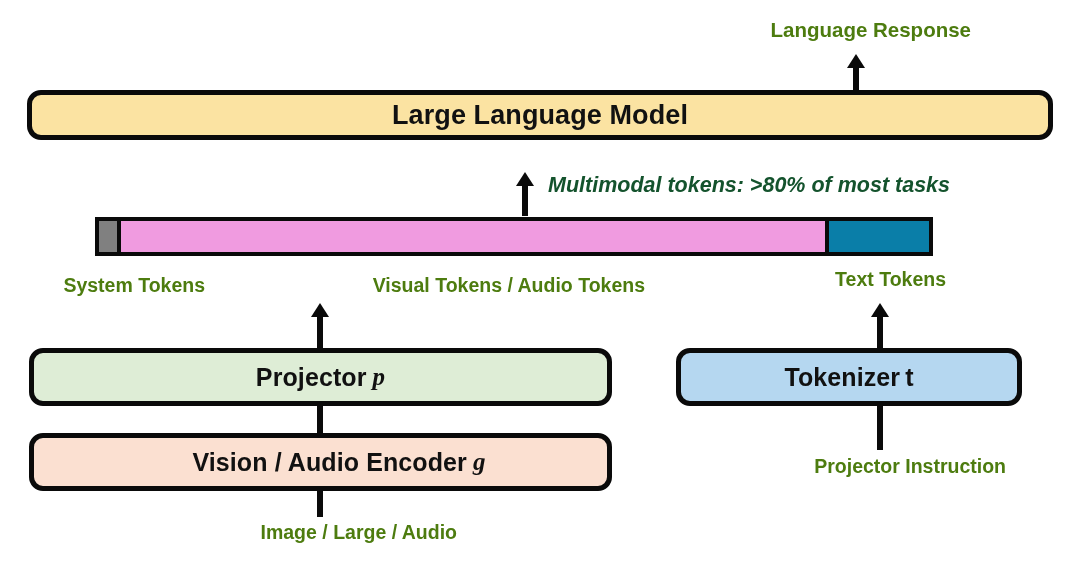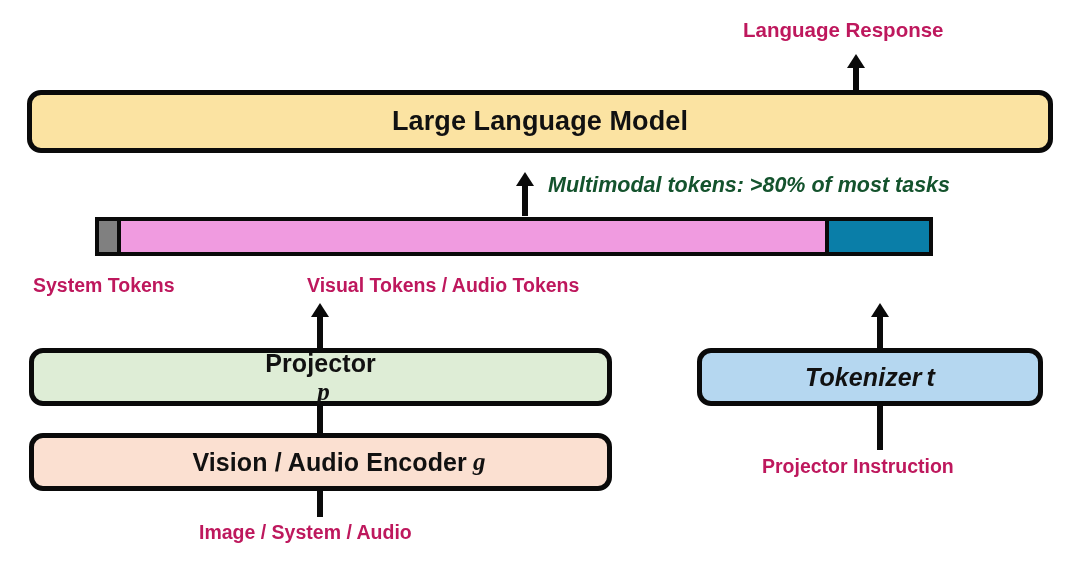--- a/index.html
+++ b/index.html
@@ -38,41 +38,39 @@
     font-style: italic;
     font-weight: bold;
     padding-left: 6px;
   }
   .block .var-upright {
     font-weight: bold;
     padding-left: 5px;
   }
 
   #llm-box {
-    left: 27px; top: 90px; width: 1026px; height: 63px;
+    left: 27px; top: 90px; width: 1026px; height: 50px;
     background: #FBE3A2;
     font-size: 27px;
   }
   #projector-box {
     left: 29px; top: 348px; width: 583px; height: 58px;
     background: #DEEDD6;
     font-size: 25px;
-    flex-direction: column;
   }
   #encoder-box {
     left: 29px; top: 433px; width: 583px; height: 58px;
     background: #FBE0D1;
     font-size: 25px;
     padding-left: 37px;
   }
   #tokenizer-box {
-    left: 697px; top: 348px; width: 346px; height: 58px;
+    left: 676px; top: 348px; width: 346px; height: 58px;
     background: #B5D7F0;
     font-size: 25px;
-    font-style: italic;
   }
 
   
   #token-bar {
     position: absolute;
     left: 95px; top: 217px;
     width: 838px; height: 39px;
     box-sizing: border-box;
     border: 4px solid #0a0a0a;
     background: #ffffff;
@@ -96,23 +94,23 @@
   #seg-text {
     width: 12.0%;
     background: #0A7EA8;
   }
 
   
   .caption {
     position: absolute;
     font-size: 19.5px;
     font-weight: bold;
-    color: #be185d;
+    color: #4d7c0f;
     white-space: nowrap;
-    text-align: left;
+    text-align: right;
   }
   #lbl-system      { left: 33px;  top: 274px; width: 172px; }
   #lbl-visual      { left: 307px; top: 274px; width: 338px; }
   #lbl-text        { left: 815px; top: 268px; width: 131px; }
   #lbl-response    { left: 743px; top: 18px;  width: 228px; font-size: 20.5px; }
   #lbl-instruction { left: 762px; top: 455px; width: 244px; }
   #lbl-input       { left: 199px; top: 521px; width: 258px; }
 
   #lbl-multimodal {
     position: absolute;
@@ -203,20 +201,21 @@
   <div id="token-bar">
     <div class="token-seg" id="seg-system" style="background: rgb(128, 128, 128);"></div>
     <div class="token-seg" id="seg-visual" style="background: rgb(240, 155, 224);"></div>
     <div class="token-seg" id="seg-text" style="background: rgb(10, 126, 168);"></div>
   </div>
 
   <div class="caption" id="lbl-visual">Visual Tokens / Audio Tokens</div>
 
   <div class="caption" id="lbl-system">System Tokens</div>
 
+  <div class="caption" id="lbl-text">Text Tokens</div>
 
   <div class="arrow-up" id="arrow-projector">
     <div class="stem"></div>
     <div class="head"></div>
   </div>
 
   <div class="arrow-up" id="arrow-tokenizer">
     <div class="stem"></div>
     <div class="head"></div>
   </div>
@@ -228,21 +227,21 @@
 
   <div class="line-plain" id="line-encoder-projector"></div>
 
   <div class="block" id="encoder-box" style="background: rgb(251, 224, 209);">
     <span class="lbl">Vision / Audio Encoder</span>
     <span class="var">g</span>
   </div>
 
   <div class="line-plain" id="line-input-encoder"></div>
 
-  <div class="caption" id="lbl-input">Image / System / Audio</div>
+  <div class="caption" id="lbl-input">Image / Large / Audio</div>
 
   <div class="block" id="tokenizer-box" style="background: rgb(181, 215, 240);">
     <span class="lbl">Tokenizer</span>
     <span class="var-upright">t</span>
   </div>
 
   <div class="line-plain" id="line-instruction-tokenizer"></div>
 
   <div class="caption" id="lbl-instruction">Projector Instruction</div>
 

